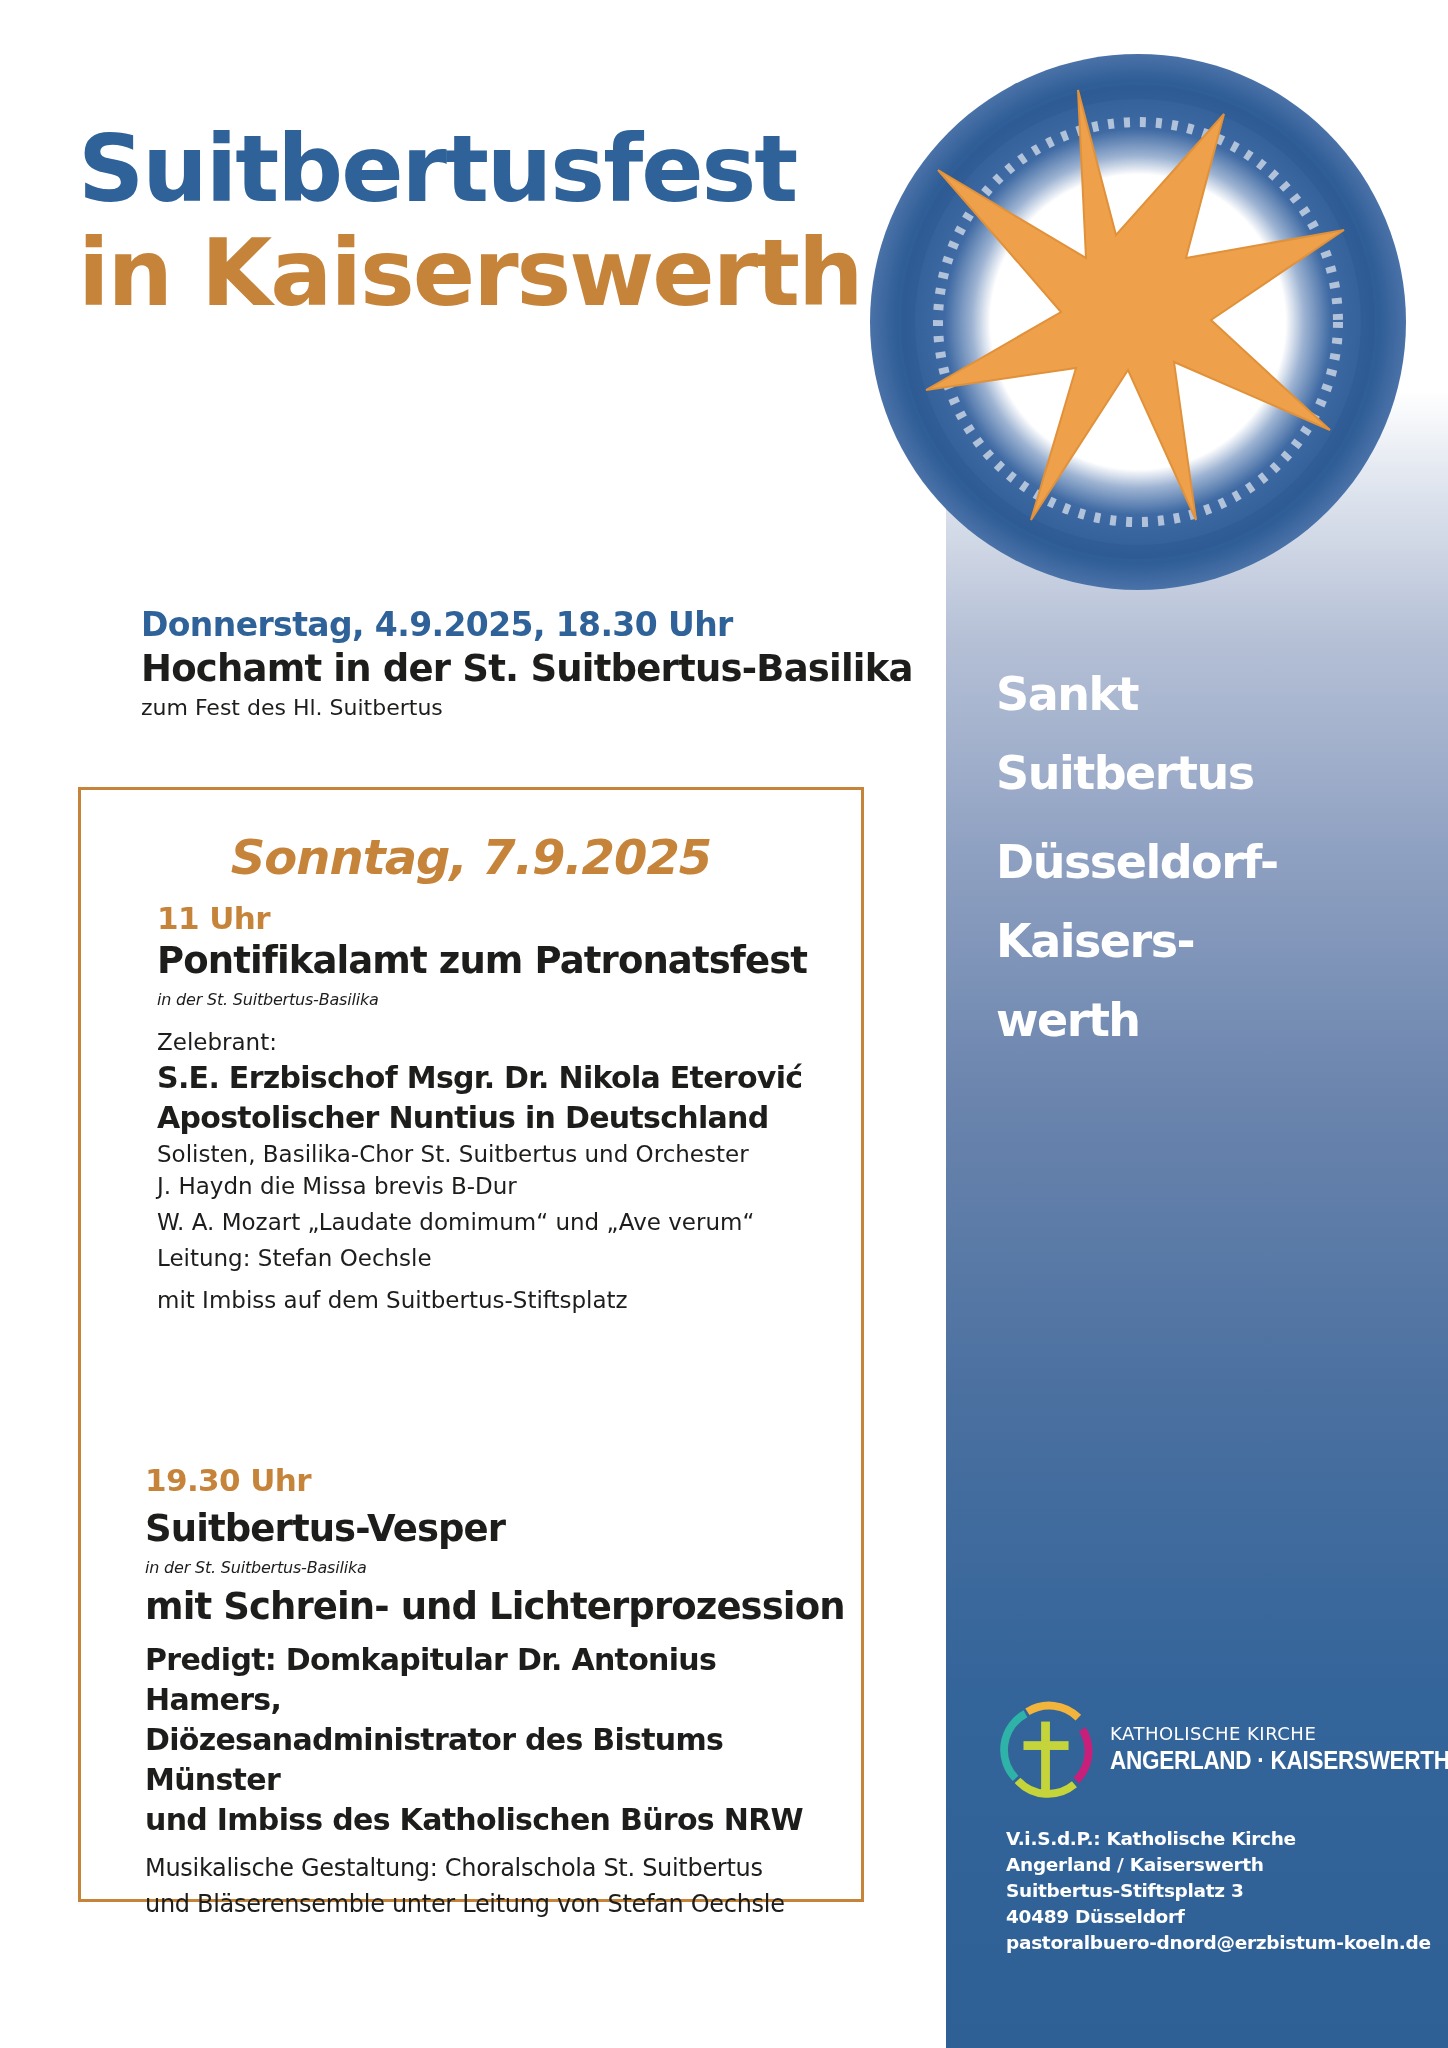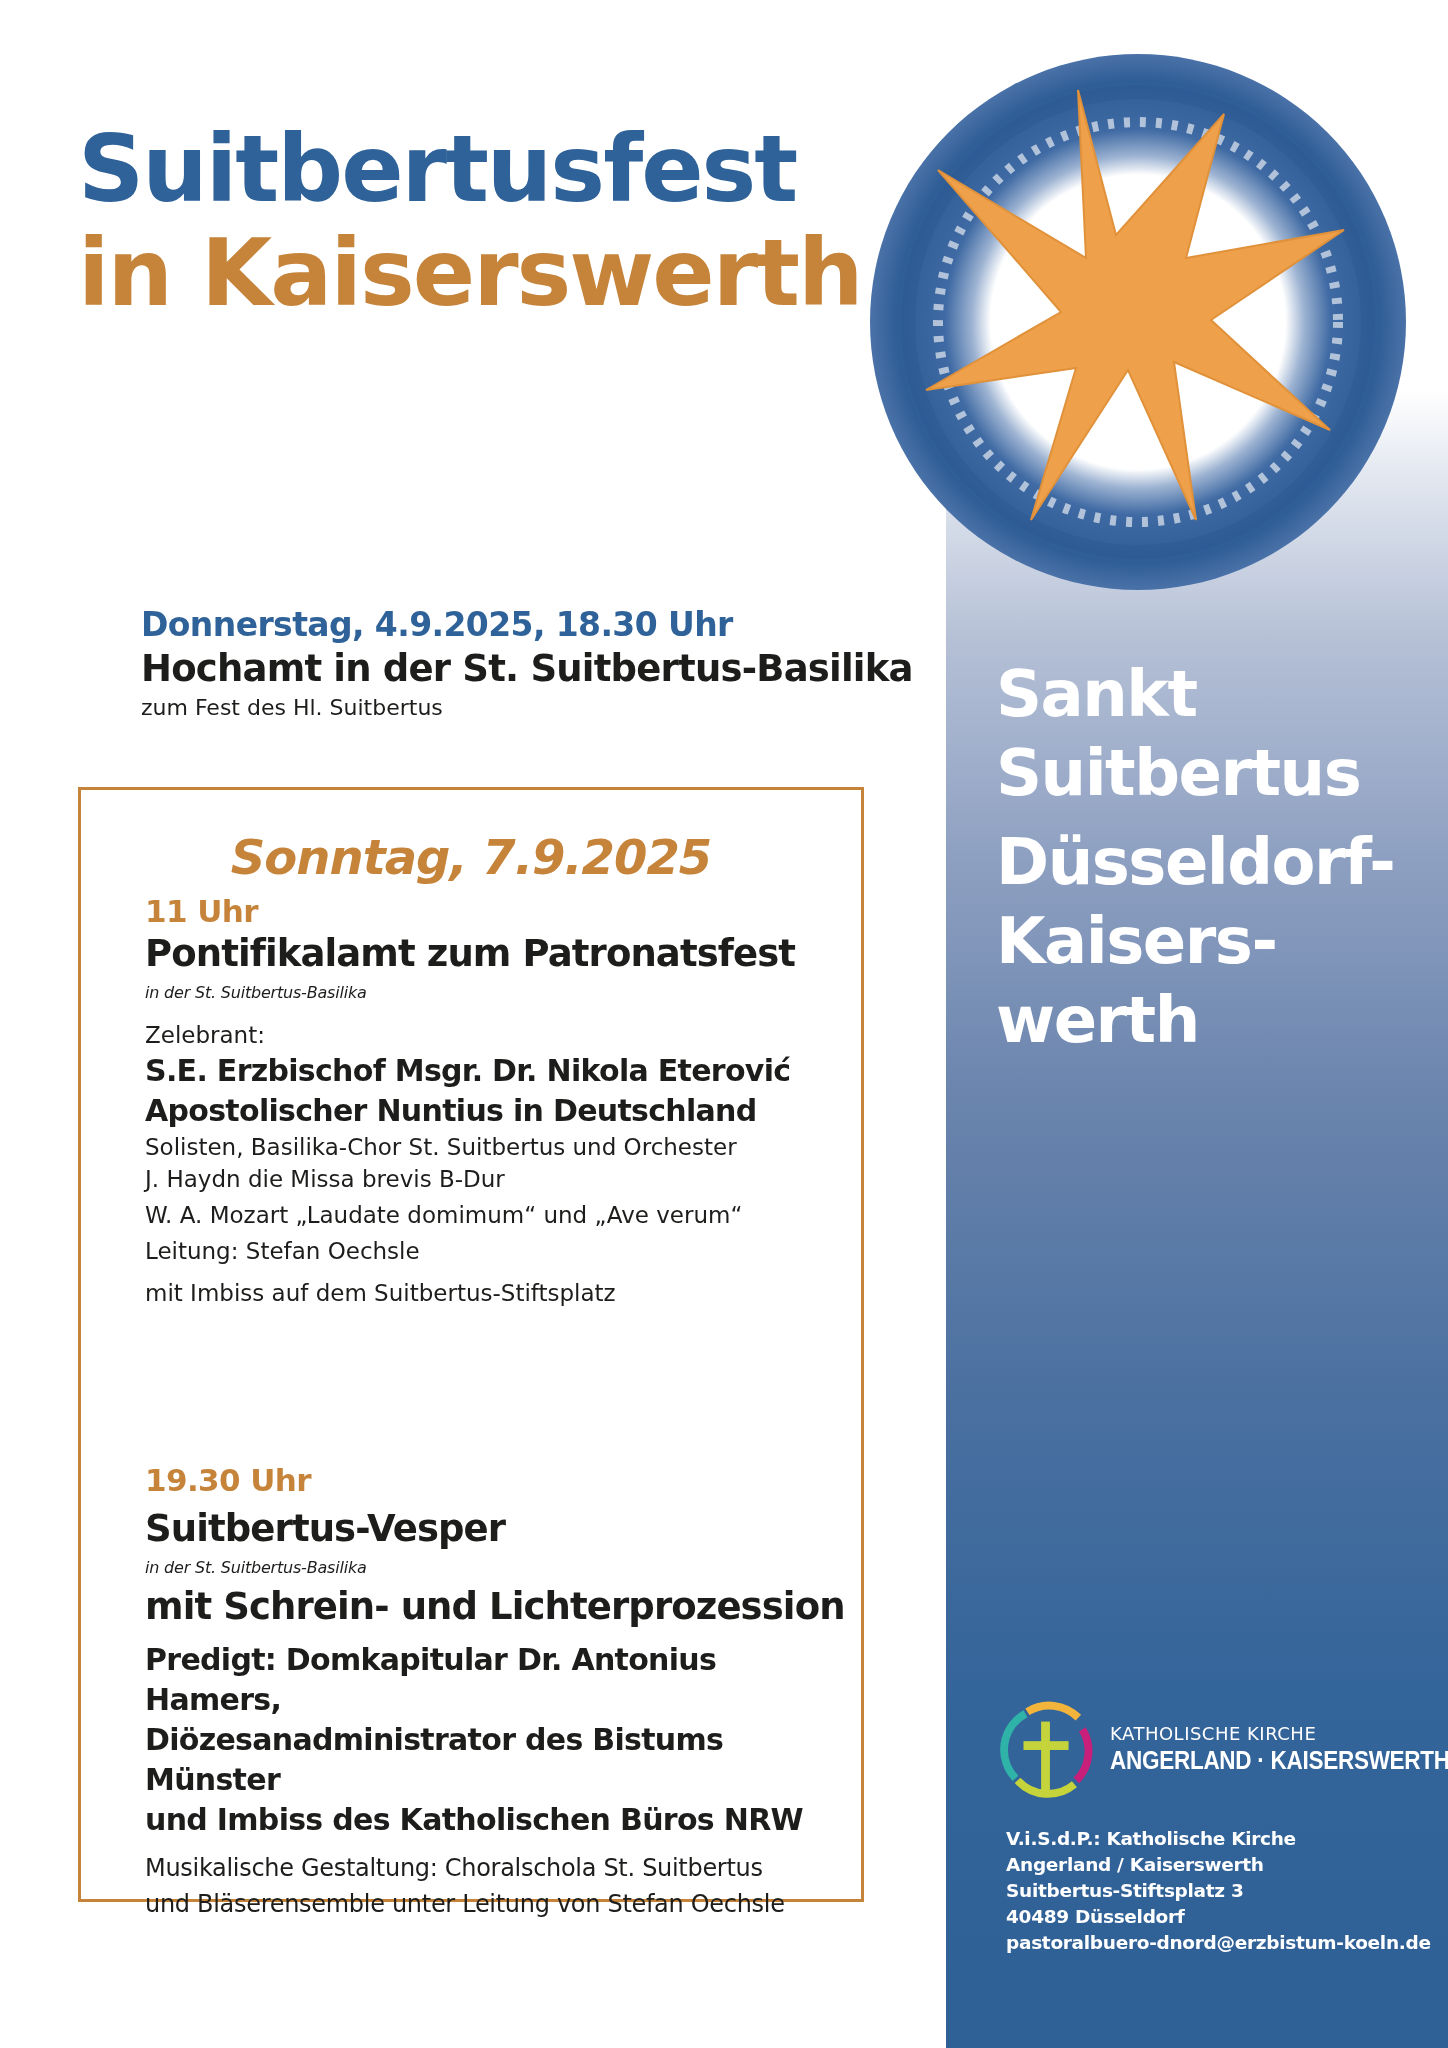--- a/index.html
+++ b/index.html
@@ -43,21 +43,21 @@
     .time { color: #c6843b; font-weight: bold; font-size: 31px; line-height: 40px; letter-spacing: -0.6px; }
     .ev-title { font-weight: bold; font-size: 37px; line-height: 46px; letter-spacing: -0.9px; }
     .ev-sub { font-size: 16px; line-height: 32px; letter-spacing: -0.2px; font-style: italic; }
     .label { font-size: 23px; line-height: 32px; }
     .bold-md { font-weight: bold; font-size: 30px; line-height: 40px; letter-spacing: -0.7px; }
     .normal-md { font-size: 24px; line-height: 36px; letter-spacing: -0.3px; }
     .gap-s { height: 10px; }
 
     .panel-heading {
       position: absolute; left: 996px; top: 655px; margin: 0;
-      color: #ffffff; font-weight: bold; font-size: 64px; line-height: 79px; letter-spacing: -1.5px;
+      color: #ffffff; font-weight: bold; font-size: 46px; line-height: 79px; letter-spacing: -1.5px;
     }
     .panel-heading .gap { height: 10px; }
 
     .org-logo { position: absolute; left: 998px; top: 1700px; display: flex; align-items: center; }
     .org-logo svg { width: 98px; height: 98px; }
     .org-text { margin-left: 14px; color: #ffffff; }
     .org-text .small { font-size: 18px; line-height: 22px; letter-spacing: 0.5px; }
     .org-text .big { font-weight: bold; font-size: 25px; line-height: 30px; letter-spacing: -0.3px; font-family: "Liberation Sans", sans-serif; transform: scaleX(0.9); transform-origin: left; white-space: nowrap; }
 
     .imprint {
@@ -95,21 +95,21 @@
 
 <section class="thursday">
   <div class="date">Donnerstag, 4.9.2025, 18.30 Uhr</div>
   <div class="event">Hochamt in der St. Suitbertus-Basilika</div>
   <div class="sub">zum Fest des Hl. Suitbertus</div>
 </section>
 
 <section class="sunday-box">
   <div class="day">Sonntag, 7.9.2025</div>
 
-  <div class="block" style="top:101px;">
+  <div class="block" style="top:108px;margin-left:12px;">
     <div class="time">11 Uhr</div>
     <div class="ev-title">Pontifikalamt zum Patronatsfest</div>
     <div class="ev-sub">in der St. Suitbertus-Basilika</div>
     <div class="gap-s"></div>
     <div class="label">Zelebrant:</div>
     <div class="bold-md">S.E. Erzbischof Msgr. Dr. Nikola Eterović</div>
     <div class="bold-md">Apostolischer Nuntius in Deutschland</div>
     <div class="label">Solisten, Basilika-Chor St. Suitbertus und Orchester</div>
     <div class="label">J. Haydn die Missa brevis B-Dur</div>
     <div class="label" style="margin-top:4px;">W. A. Mozart „Laudate domimum“ und „Ave verum“</div>

